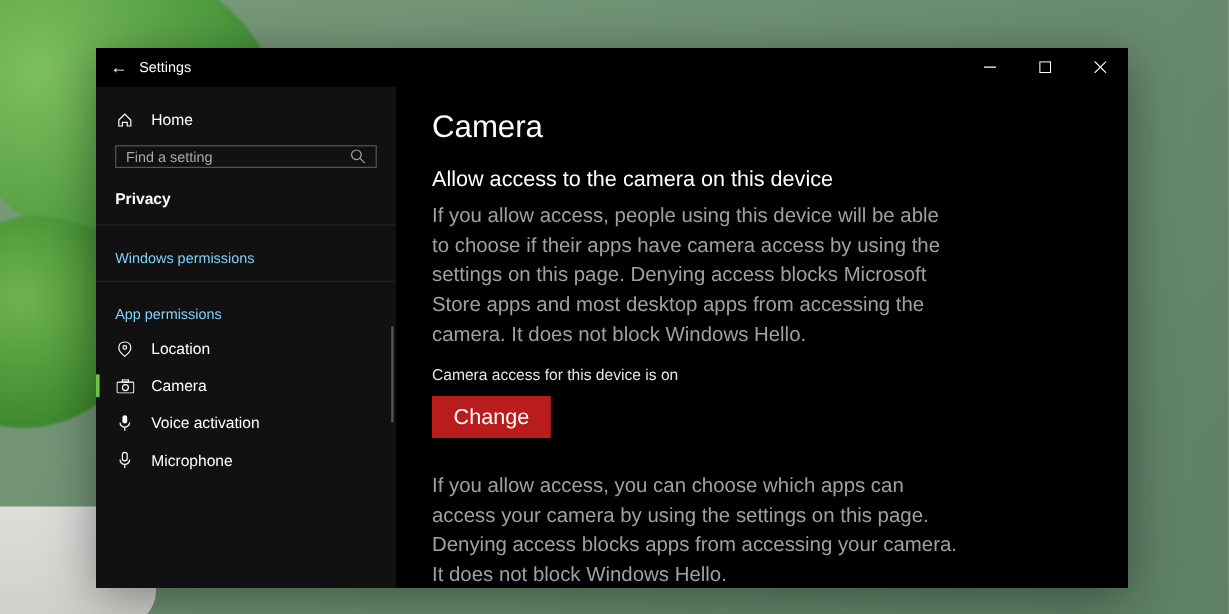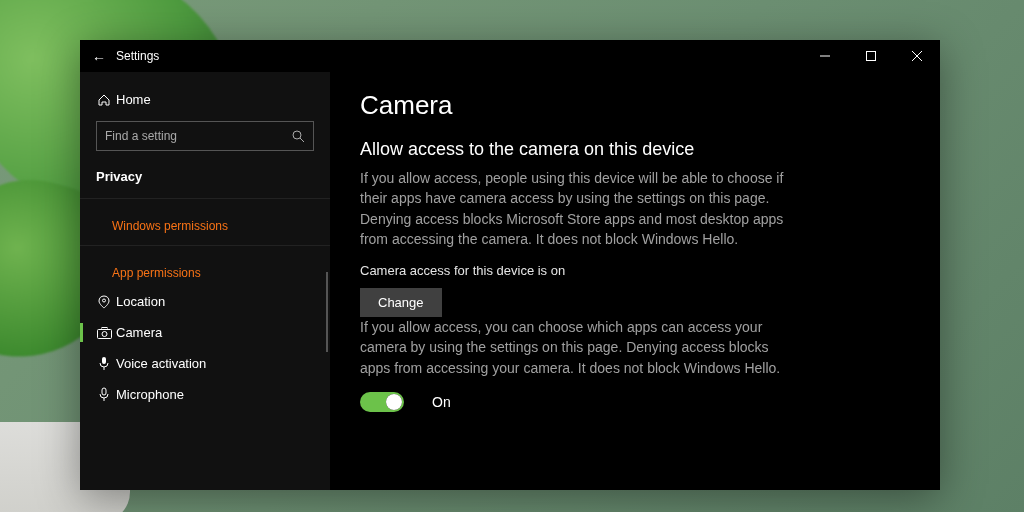--- a/index.html
+++ b/index.html
@@ -52,56 +52,56 @@
     display: flex; align-items: center; justify-content: center;
     font-size: 11px;
   }
   .body { flex: 1; display: flex; overflow: hidden; }
   .sidebar {
     width: 250px; background: #111; padding: 12px 0 0 0;
     display: flex; flex-direction: column; font-size: 13px;
     position: relative;
   }
   .sidebar .row {
-    padding: 8px 16px; display: flex; align-items: center; gap: 4px;
+    padding: 8px 16px; display: flex; align-items: center; gap: 14px;
     color: #fff;
   }
   .sidebar .icon { width: 16px; display:inline-flex; justify-content:center; }
   .searchbox {
-    margin: 6px 16px 10px 16px; height: 30px;
+    margin: 6px 16px 10px 16px; height: 19px;
     border: 1px solid #555; display: flex; align-items: center;
     padding: 0 8px; color: #aaa; font-size: 12px;
     justify-content: space-between;
   }
   .section-header {
-    padding: 14px 16px 6px 32px; color: #f97316; font-size: 12px;
+    padding: 14px 16px 6px 16px; color: #7dd3fc; font-size: 12px;
   }
   .divider-area { border-bottom: 1px solid #222; margin: 6px 0; }
   .sidebar .active {
     position: relative;
   }
   .sidebar .active::before {
     content: ""; position: absolute; left: 0; top: 6px; bottom: 6px;
     width: 3px; background: #6cc24a;
   }
   .sidebar .scrollind {
     position:absolute; right:2px; top:200px; width:2px; height:80px;
     background:#555;
   }
   .main {
     flex: 1; padding: 18px 30px 0 30px; overflow: hidden;
     background: #000;
   }
   .main h1 { font-weight: 300; font-size: 26px; margin-bottom: 18px; }
   .main h2 { font-weight: 400; font-size: 18px; margin-bottom: 8px; }
-  .main p { font-size: 14px; color: #a0a0a0; line-height: 1.45; max-width: 440px; margin-bottom: 14px; }
+  .main p { font-size: 17px; color: #a0a0a0; line-height: 1.45; max-width: 440px; margin-bottom: 14px; }
   .statusline { font-size: 13px; color: #e5e5e5; margin-bottom: 10px; }
   .btn {
-    background: #404040; color: #fff; border: none;
-    padding: 7px 18px; font-size: 13px; 
+    background: #b91c1c; color: #fff; border: none;
+    padding: 7px 18px; font-size: 18px; margin-bottom: 28px;
   }
   .toggle-row { display: flex; align-items: center; gap: 28px; margin-bottom: 14px; }
   .toggle {
     width: 44px; height: 20px; background: #6cc24a; border-radius: 10px;
     position: relative;
   }
   .toggle::after {
     content: ""; position: absolute; right: 2px; top: 2px;
     width: 16px; height: 16px; background: #000; border-radius: 50%;
     box-shadow: inset 0 0 0 8px #fff;

